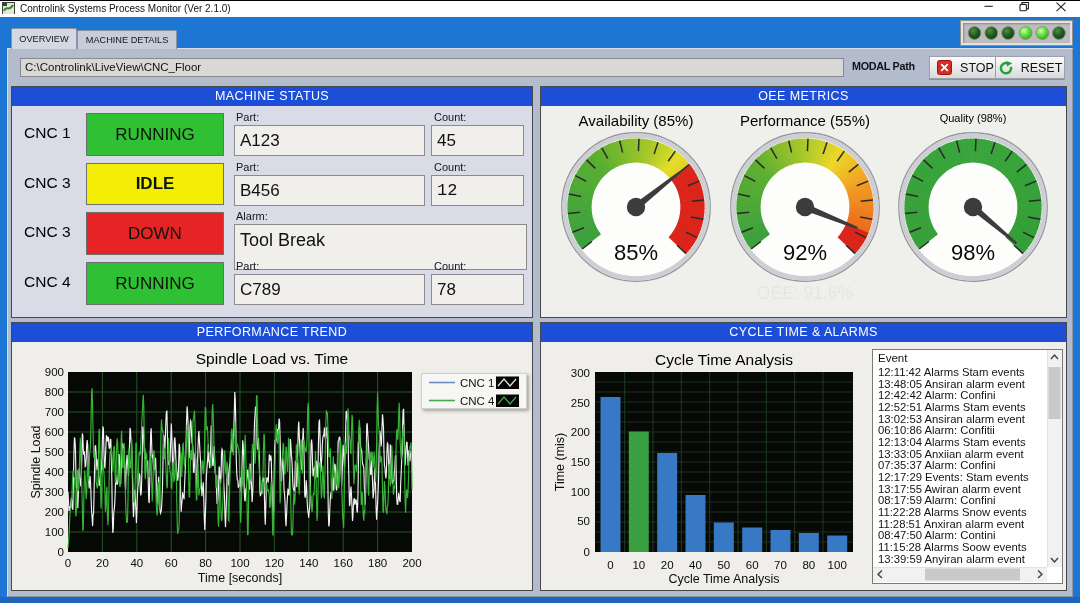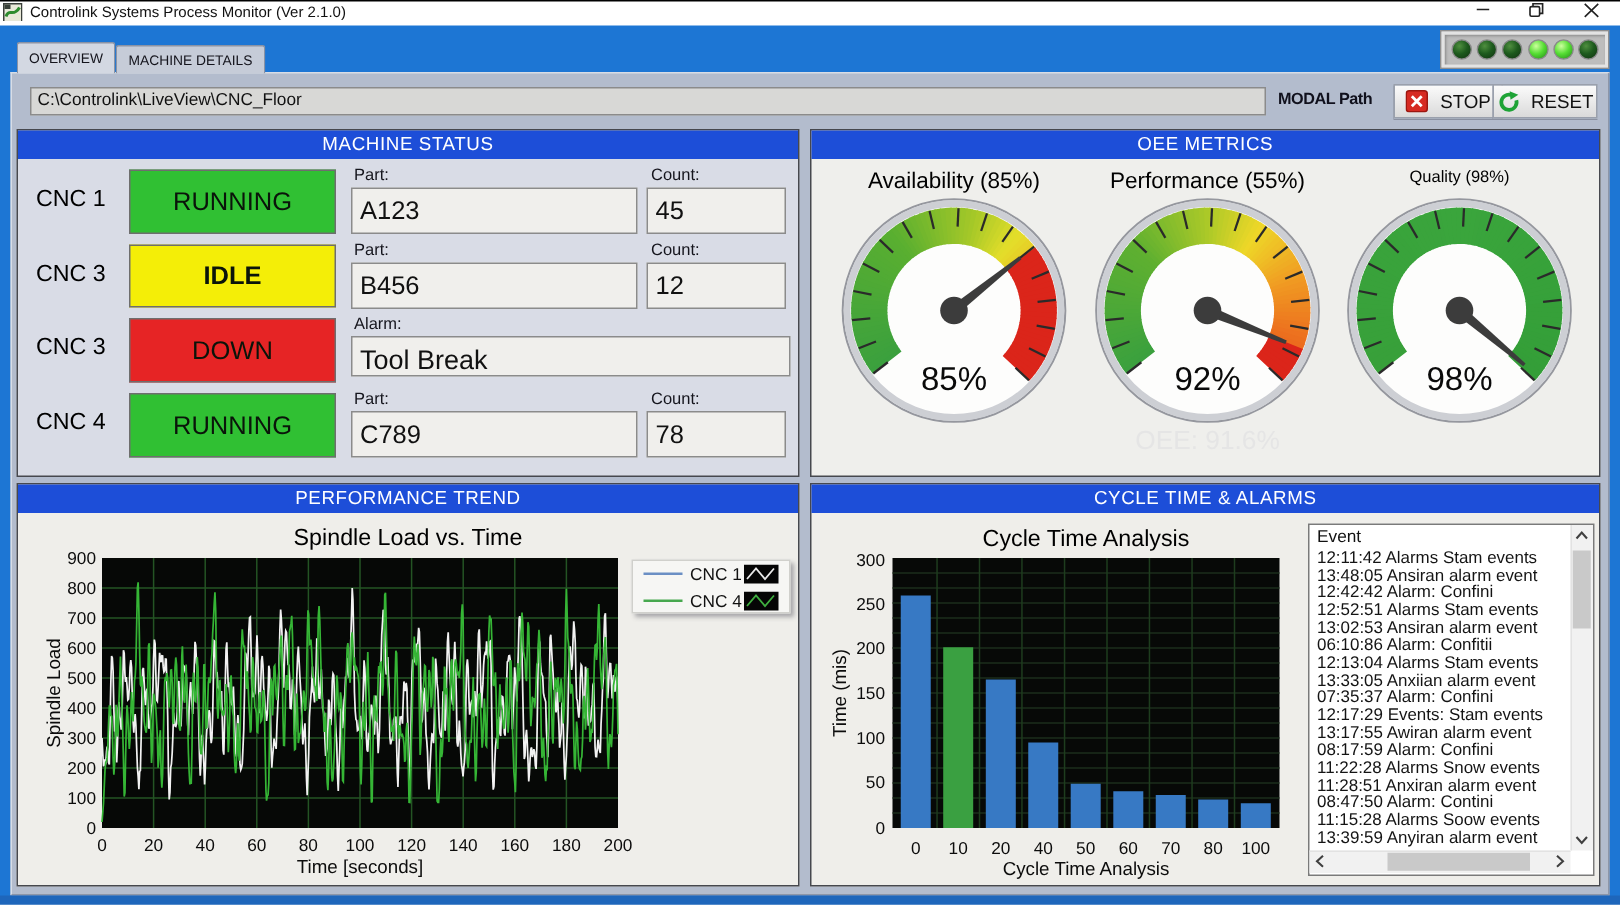--- a/index.html
+++ b/index.html
@@ -107,24 +107,24 @@
 <div class="abs sbtn" style="left:86px;top:262px;width:138px;height:43px;background:#30c033;">RUNNING</div>
 
 <div class="abs flabel" style="left:236px;top:111px;">Part:</div>
 <div class="abs field" style="left:234px;top:125px;width:191px;height:31px;line-height:29px;">A123</div>
 <div class="abs flabel" style="left:434px;top:111px;">Count:</div>
 <div class="abs field" style="left:431px;top:125px;width:93px;height:31px;line-height:29px;">45</div>
 
 <div class="abs flabel" style="left:236px;top:161px;">Part:</div>
 <div class="abs field" style="left:234px;top:175px;width:191px;height:31px;line-height:29px;">B456</div>
 <div class="abs flabel" style="left:434px;top:161px;">Count:</div>
-<div class="abs field" style="left:431px;top:175px;width:93px;height:31px;line-height:29px;">12</div>
+<div class="abs field" style="left:431px;top:175px;width:93px;height:31px;line-height:29px;font-family:Liberation Mono, monospace;">12</div>
 
 <div class="abs flabel" style="left:236px;top:210px;">Alarm:</div>
-<div class="abs field" style="left:234px;top:224px;width:293px;height:27px;line-height:31px;font-size:18px;">Tool Break</div>
+<div class="abs field" style="left:234px;top:224px;width:293px;height:46px;line-height:31px;font-size:18px;">Tool Break</div>
 
 <div class="abs flabel" style="left:236px;top:260px;">Part:</div>
 <div class="abs field" style="left:234px;top:274px;width:191px;height:31px;line-height:29px;">C789</div>
 <div class="abs flabel" style="left:434px;top:260px;">Count:</div>
 <div class="abs field" style="left:431px;top:274px;width:93px;height:31px;line-height:29px;">78</div>
 
 <div class="abs panel" style="left:540px;top:86px;width:527px;height:232px;background:#efefec;">
   <div class="phead">OEE METRICS</div>
 </div>
 <div class="abs" style="left:560px;top:112px;width:152px;text-align:center;font-size:15px;color:#000;">Availability (85%)</div>

